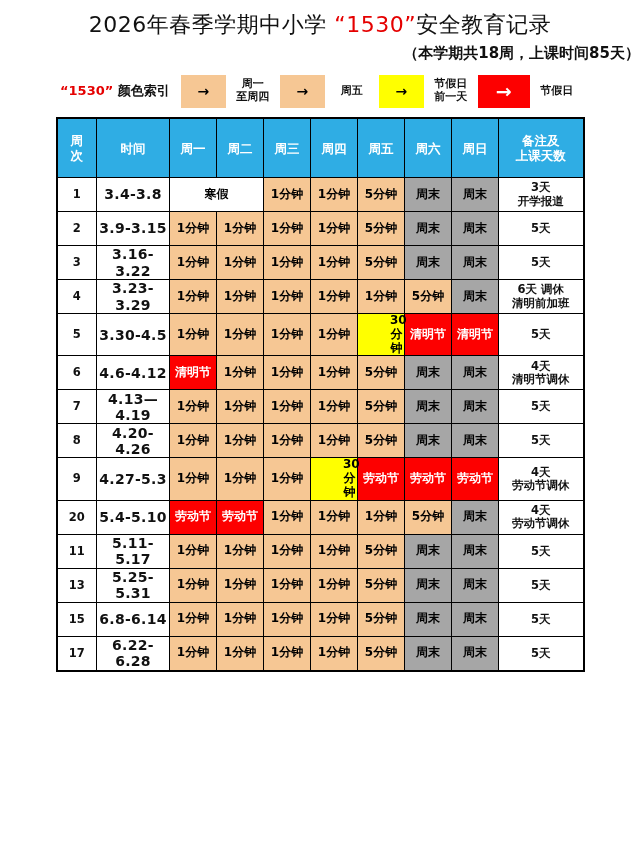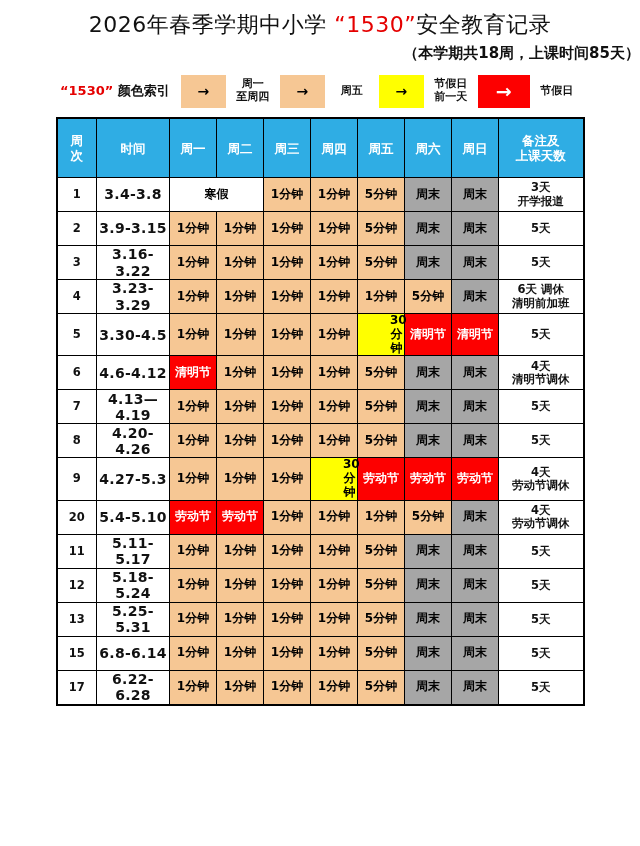--- a/index.html
+++ b/index.html
@@ -239,32 +239,20 @@
           <td class="k-weekday">1分钟</td>
           <td class="k-weekday">1分钟</td>
           <td class="k-weekday">1分钟</td>
           <td class="k-weekday">1分钟</td>
           <td class="k-weekday">5分钟</td>
           <td class="k-weekend">周末</td>
           <td class="k-weekend">周末</td>
           <td class="remark">5天</td>
         </tr>
         <tr>
-          <td class="week">12</td>
-          <td class="time">5.18-5.24</td>
-          <td class="k-weekday">1分钟</td>
-          <td class="k-weekday">1分钟</td>
-          <td class="k-weekday">1分钟</td>
-          <td class="k-weekday">1分钟</td>
-          <td class="k-weekday">5分钟</td>
-          <td class="k-weekend">周末</td>
-          <td class="k-weekend">周末</td>
-          <td class="remark">5天</td>
-        </tr>
-        <tr>
           <td class="week">13</td>
           <td class="time">5.25-5.31</td>
           <td class="k-weekday">1分钟</td>
           <td class="k-weekday">1分钟</td>
           <td class="k-weekday">1分钟</td>
           <td class="k-weekday">1分钟</td>
           <td class="k-weekday">5分钟</td>
           <td class="k-weekend">周末</td>
           <td class="k-weekend">周末</td>
           <td class="remark">5天</td>

